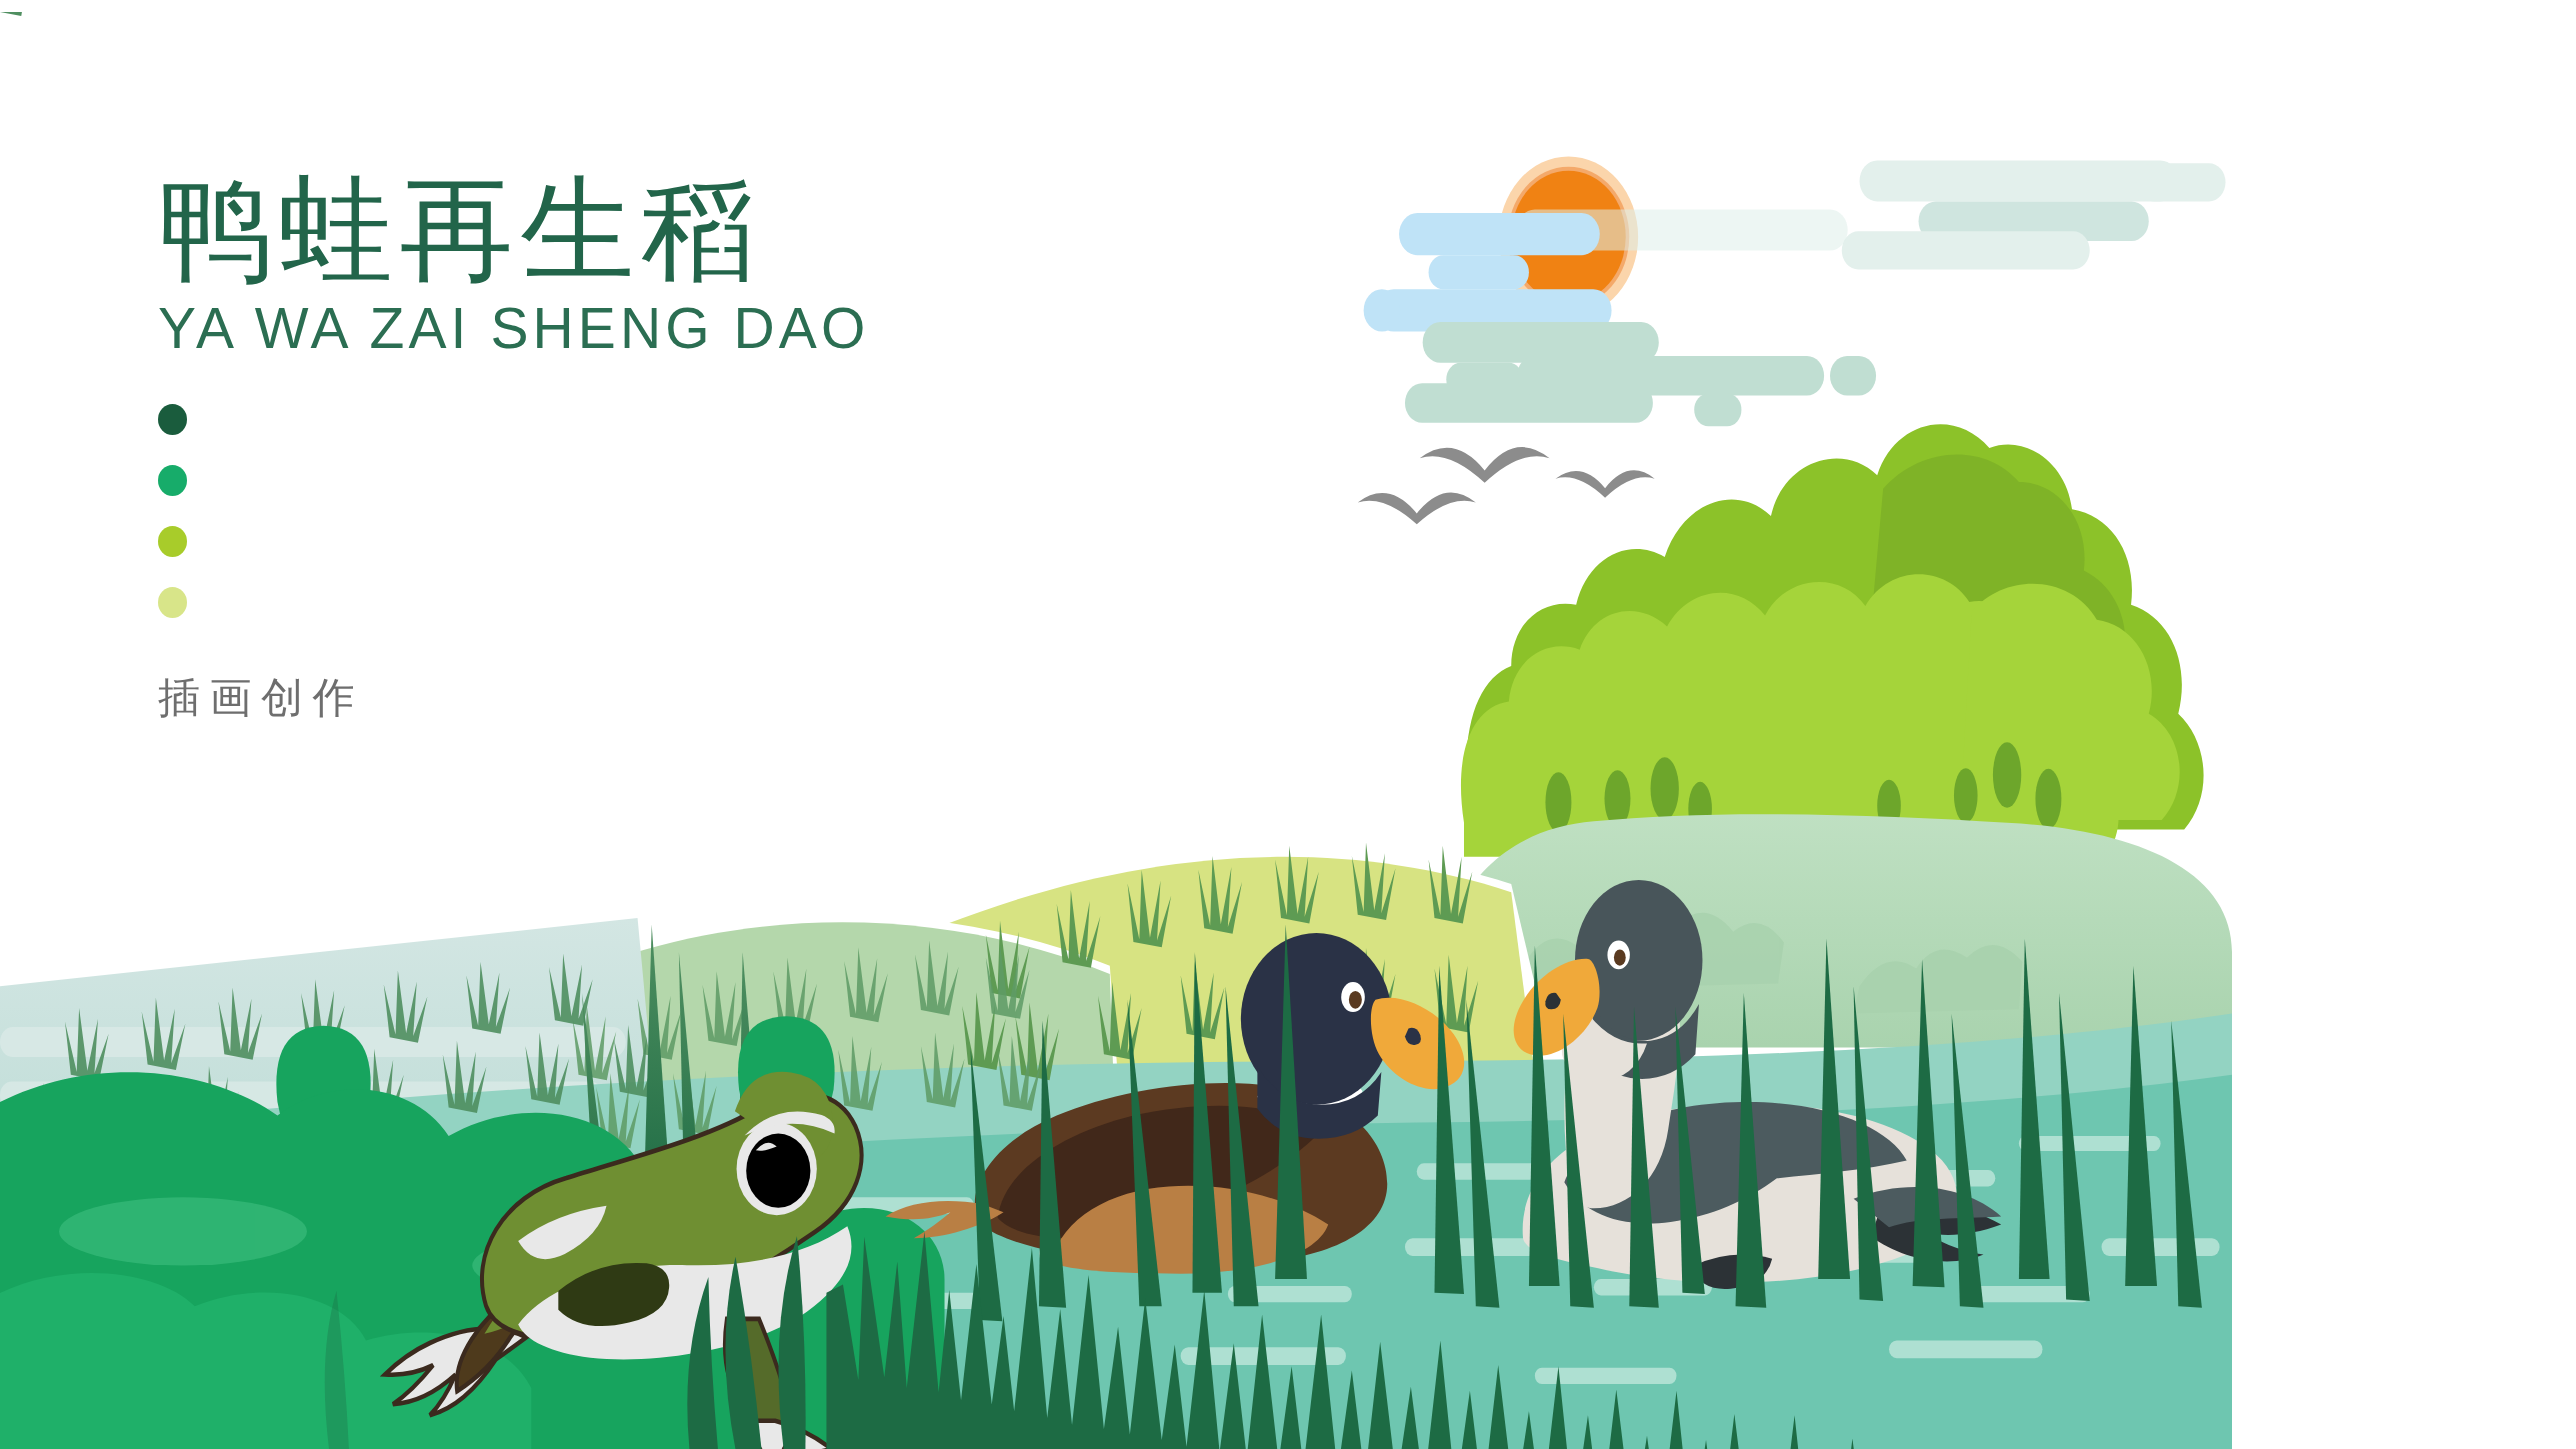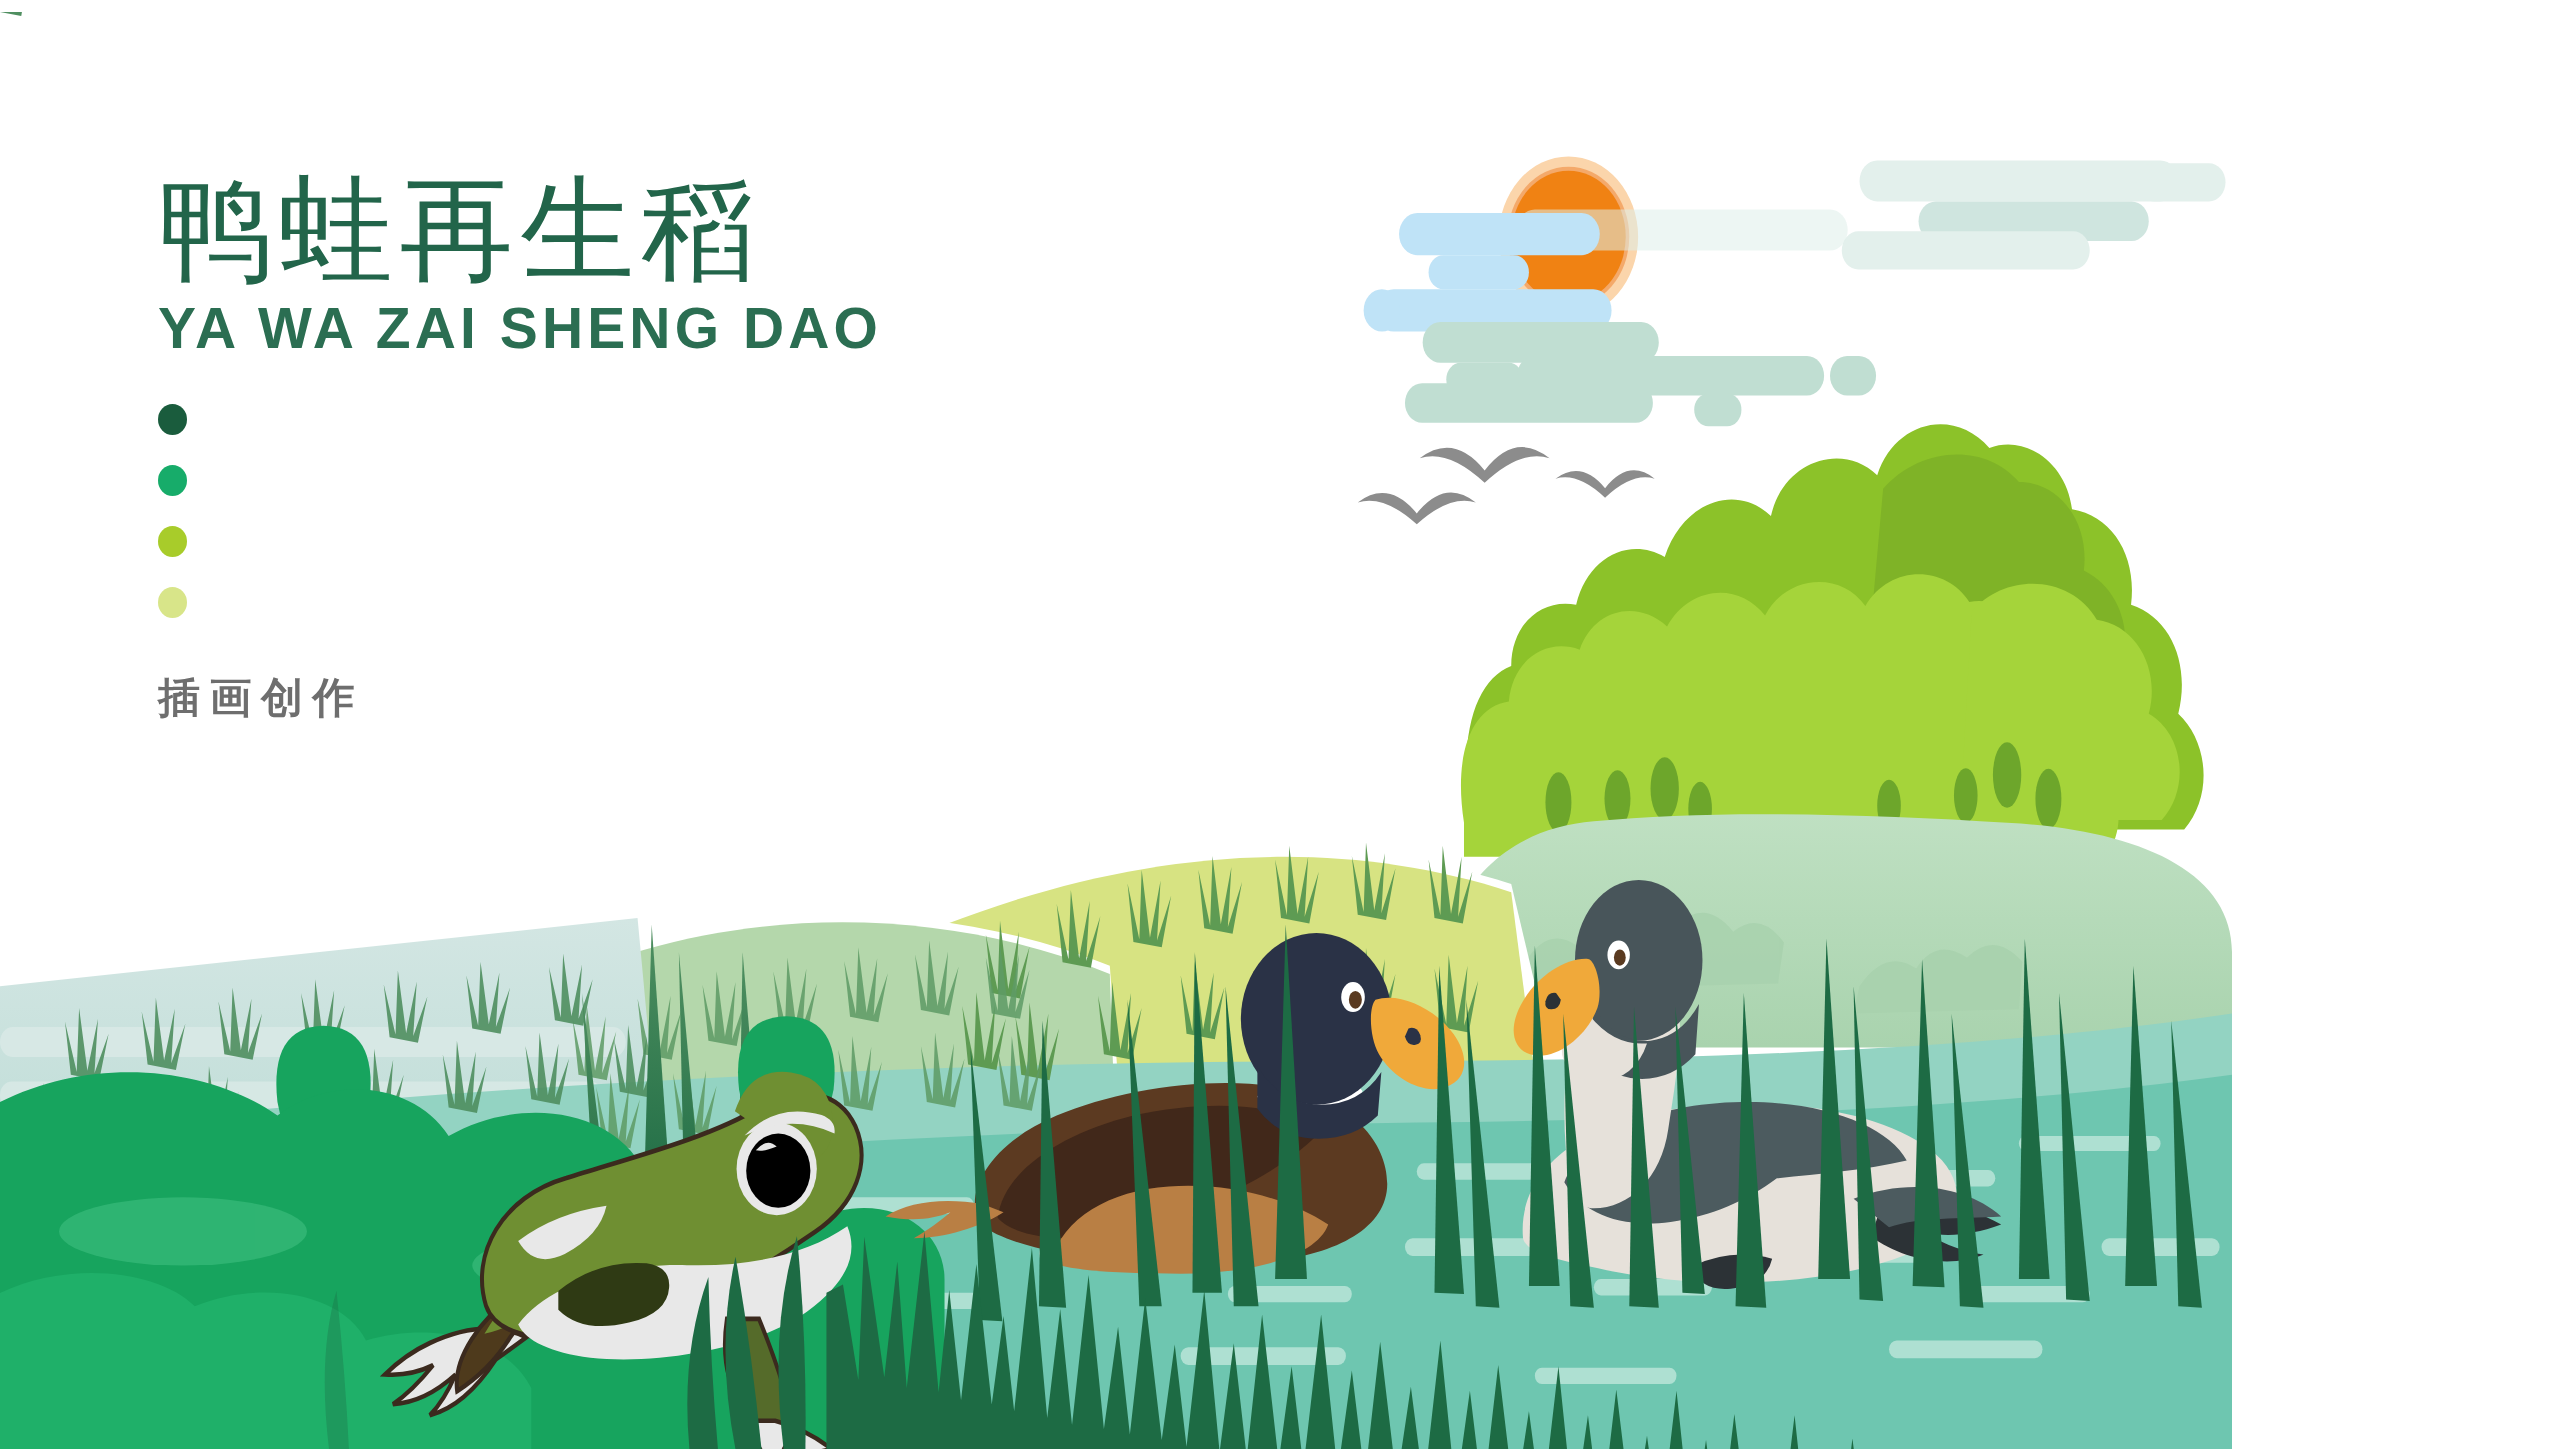--- a/index.html
+++ b/index.html
@@ -32,21 +32,21 @@
     color:#22654a;
     font-weight:400;
     white-space:nowrap;
   }
   .title-en {
     margin-top:9.5px;
     font-size:57px;
     line-height:1.05;
     letter-spacing:4.1px;
     color:#2b6e52;
-    font-weight:700;
+    font-weight:400;
     white-space:nowrap;
   }
   .subtitle {
     margin-top:42px;
     font-size:48px;
     line-height:1.1;
     letter-spacing:11px;
     color:#1f6549;
     white-space:nowrap;
   }
@@ -55,21 +55,20 @@
     width:29px; height:31px;
     border-radius:50%;
     margin-bottom:30px;
   }
   .caption {
     margin-top:52px;
     font-size:42px;
     letter-spacing:9.5px;
     color:#6e6e6e;
     white-space:nowrap;
-    font-weight:bold;
   }
 </style>
 </head>
 <body style="background: rgb(255, 255, 255);">
 
 <div id="poster">
 
   <svg id="scene" viewBox="0 0 3781 2127" preserveAspectRatio="none">
     <defs>
       <clipPath id="clipAll">

